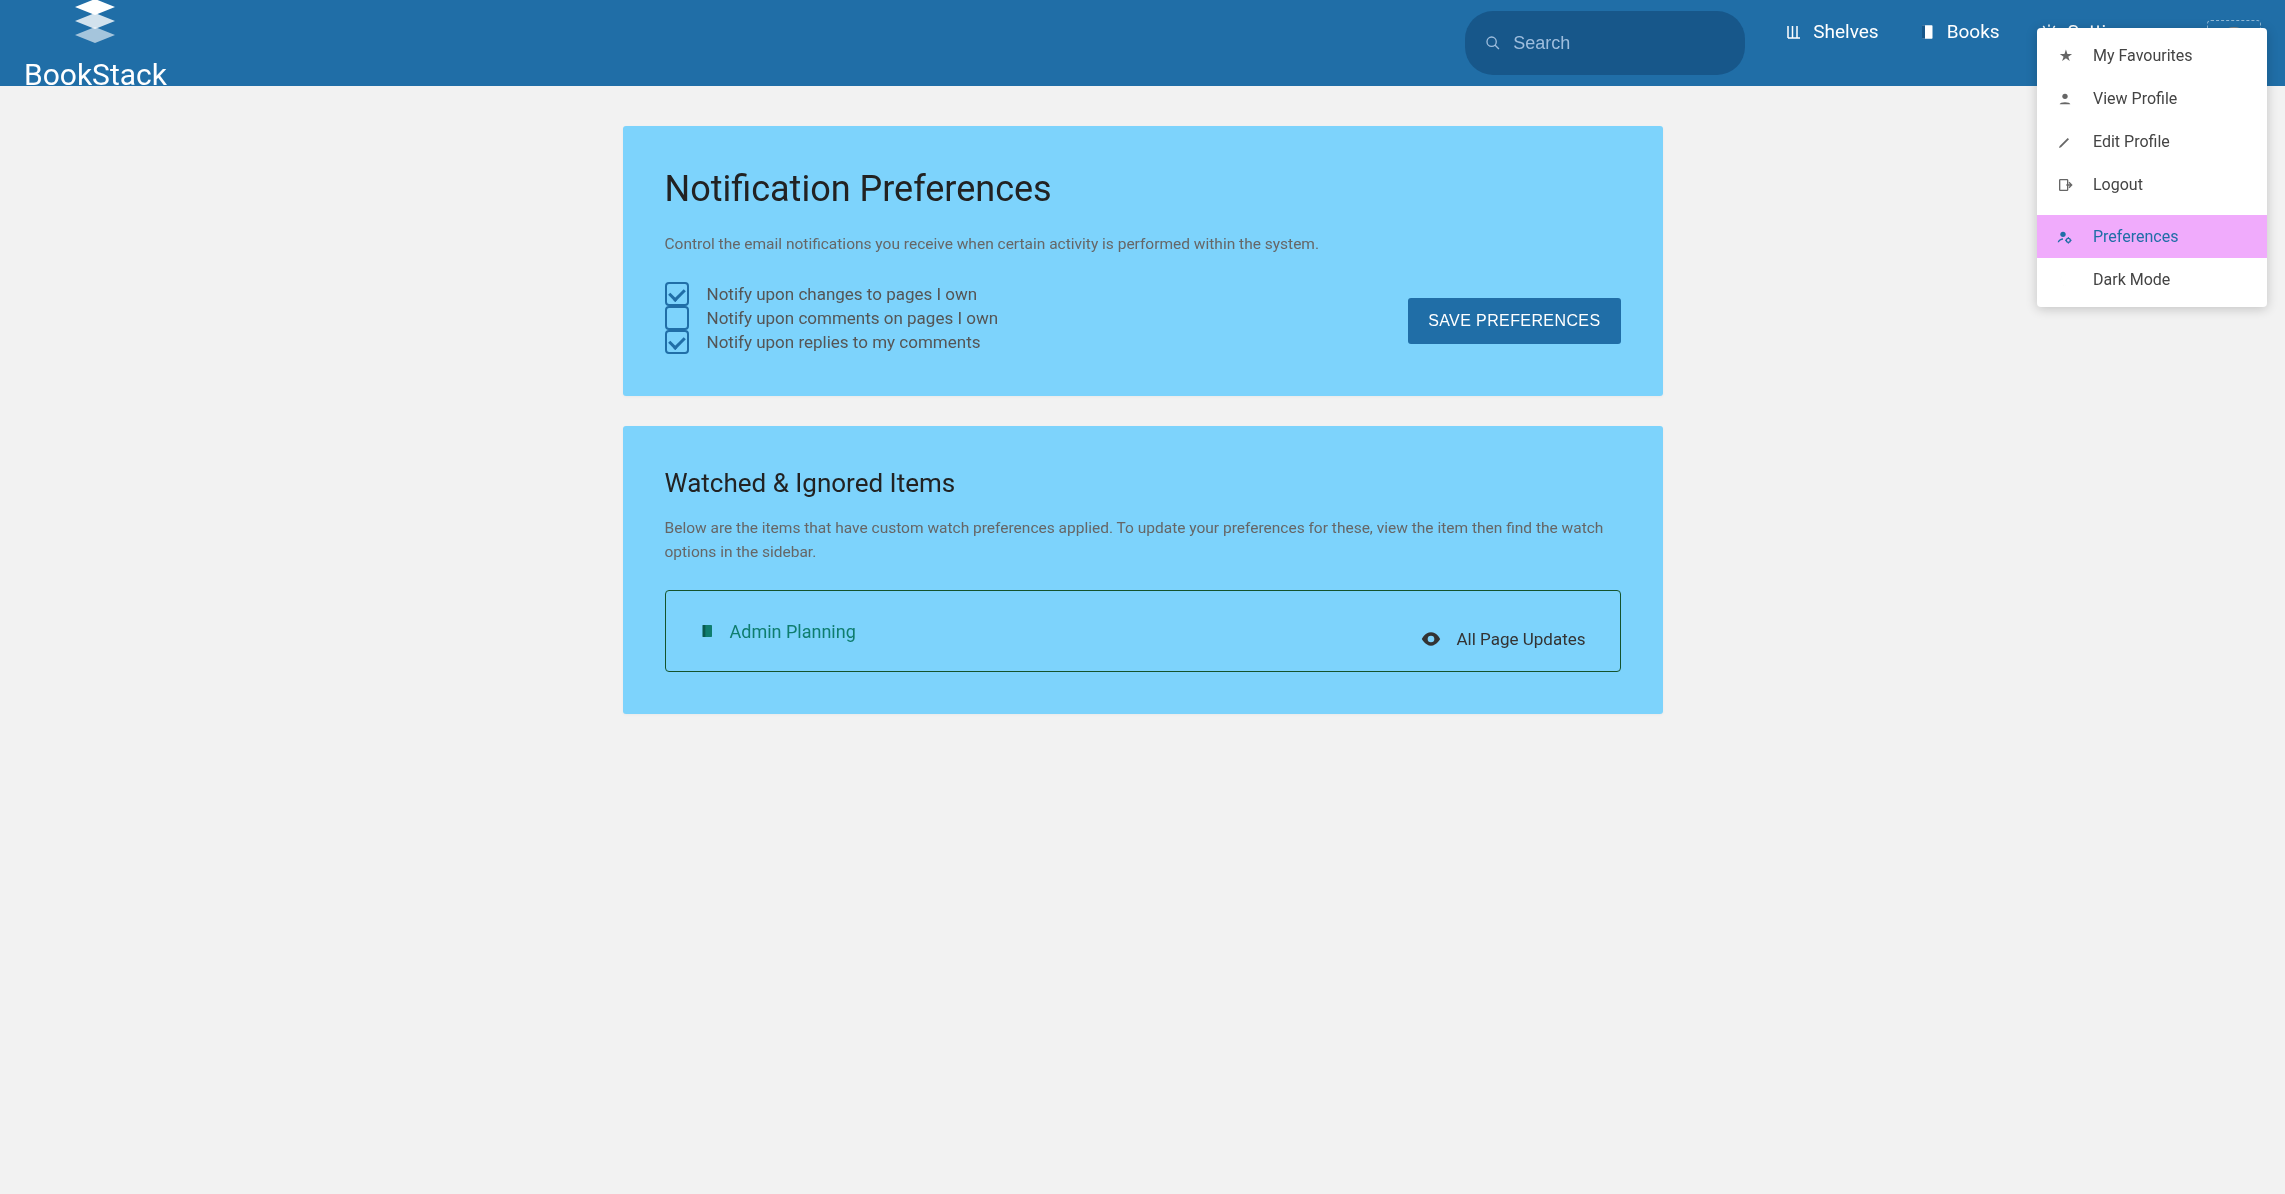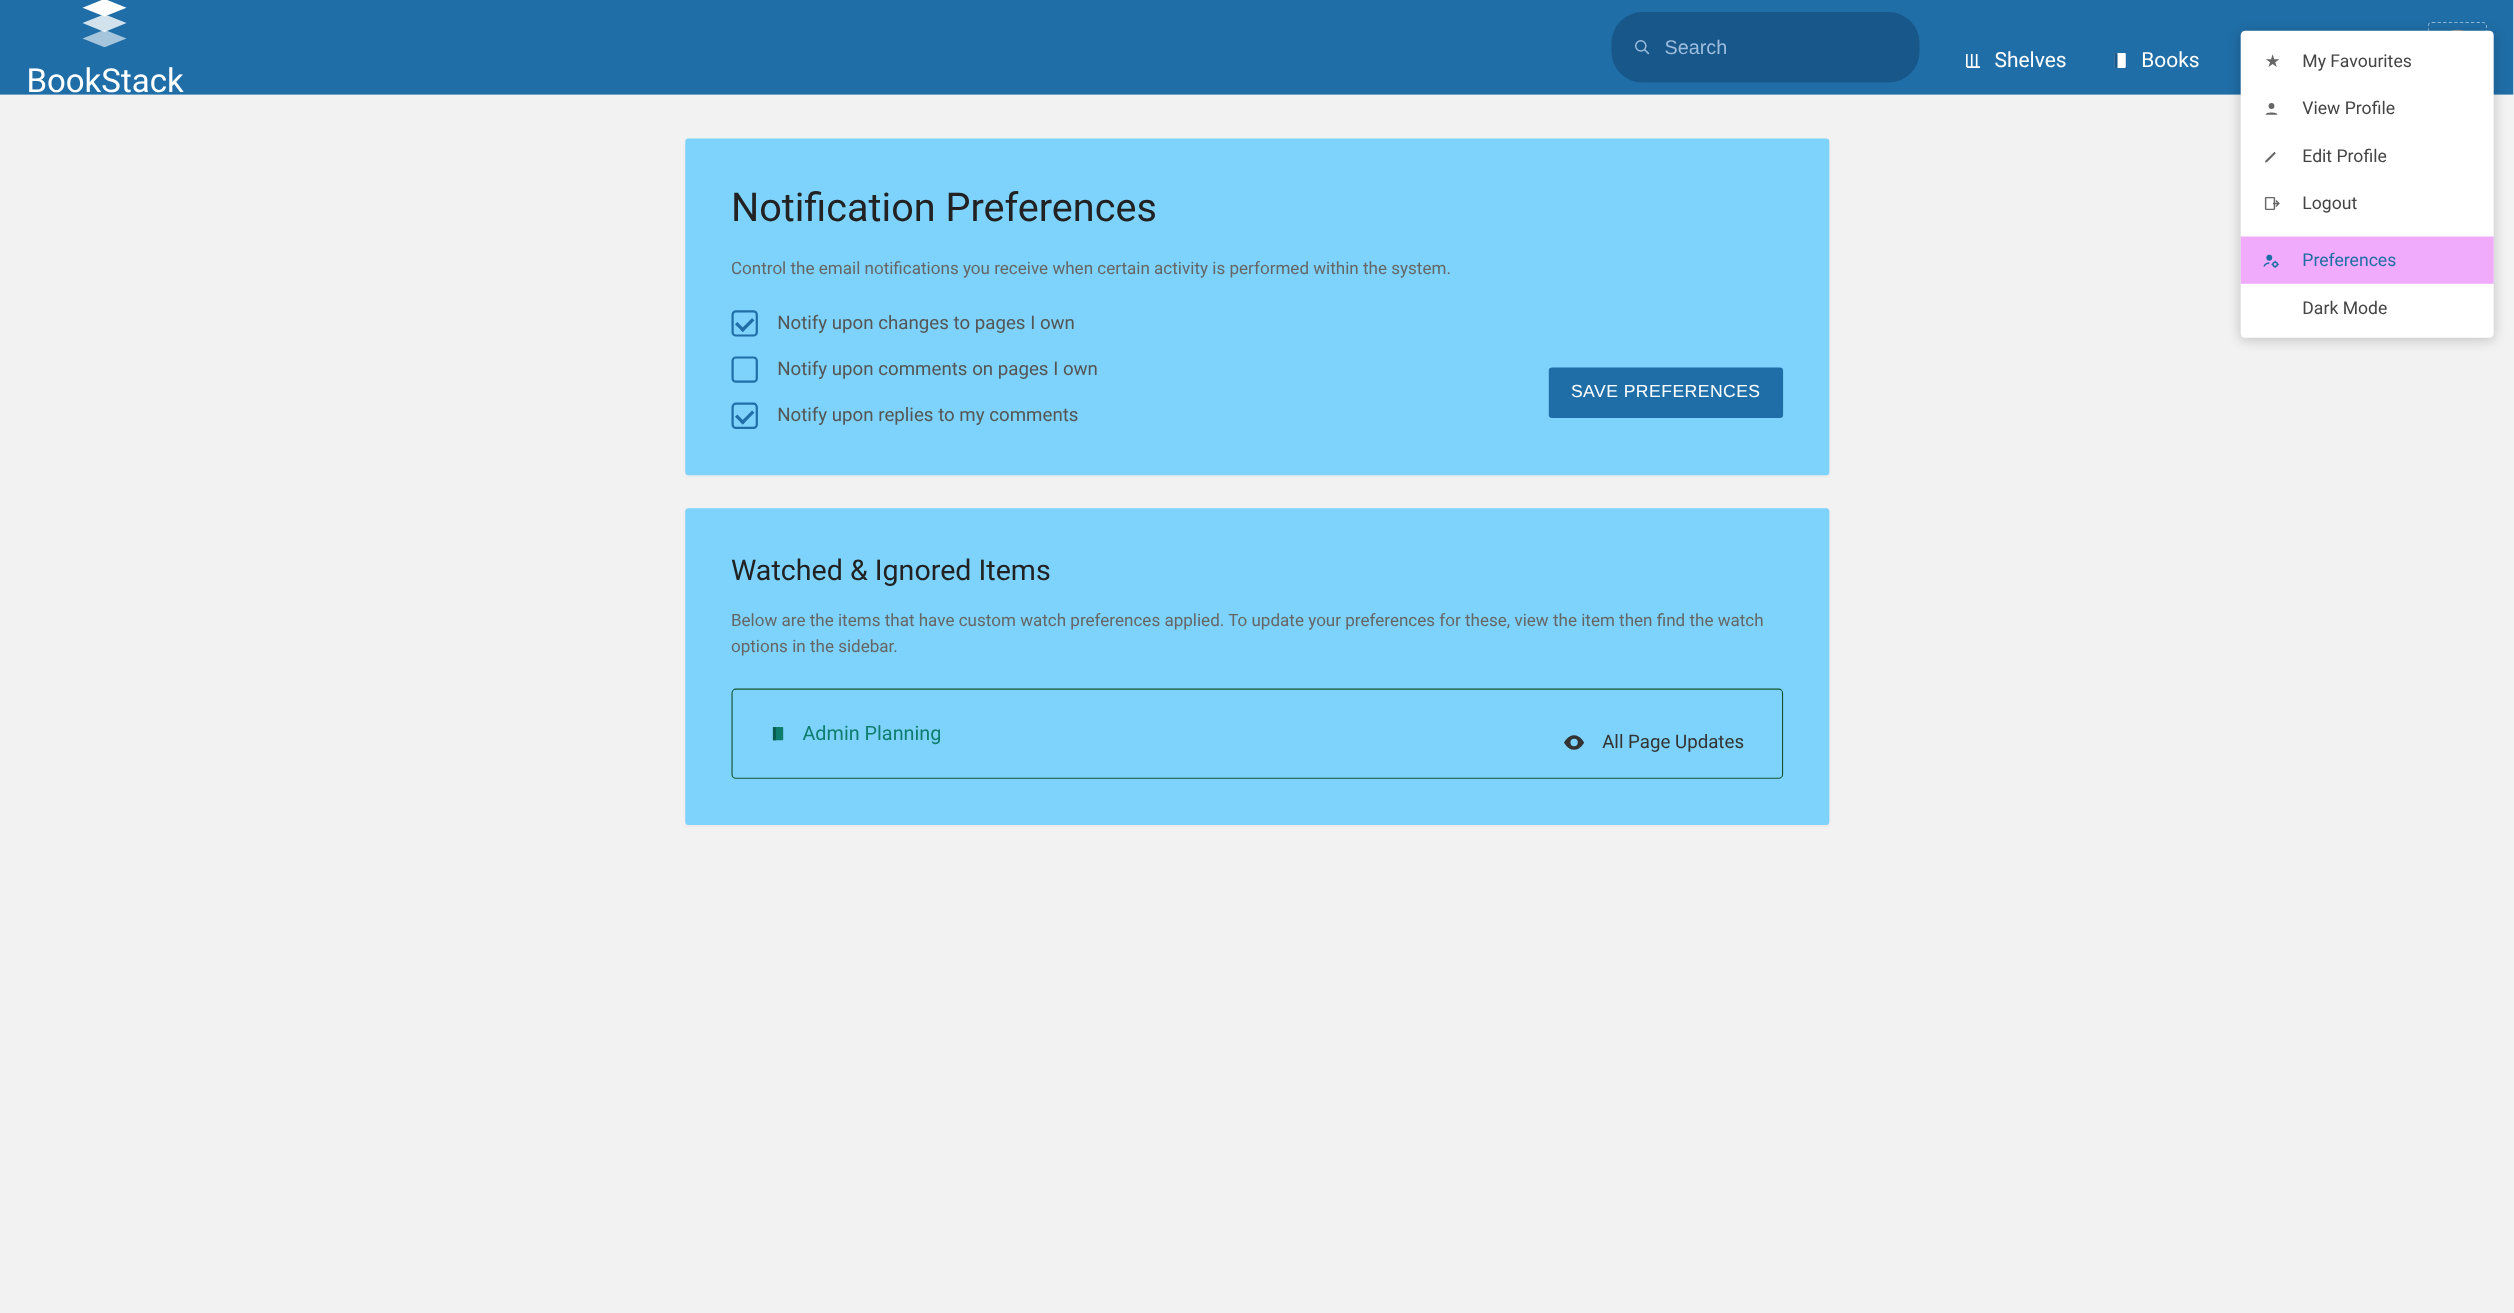--- a/index.html
+++ b/index.html
@@ -43,21 +43,21 @@
   }
   .search-box input {
     background: transparent;
     border: none;
     outline: none;
     color: #c9d9e6;
     font-size: 18px;
     width: 100%;
   }
   .search-box input::placeholder { color: #9fbede; }
-  .nav-links { display: flex; align-items: flex-end; gap: 40px; }
+  .nav-links { display: flex; align-items: flex-start; gap: 40px; }
   .nav-link {
     display: flex; align-items: center; gap: 10px;
     color: #fff; font-size: 19px; cursor: pointer;
   }
   .avatar-box {
     margin-left: 30px;
     border: 1px dashed #8fb8d6;
     border-radius: 4px;
     padding: 6px 10px;
     display:flex; align-items:center; gap:10px;
@@ -101,21 +101,21 @@
     background: #7dd3fc;
     border-radius: 3px;
     padding: 42px 42px 42px;
     margin-bottom: 30px;
     box-shadow: 0 1px 3px rgba(0,0,0,.04);
     position: relative;
   }
   h1 { font-size: 36px; font-weight: 400; color:#222; margin-bottom: 22px; }
   h2 { font-size: 26px; font-weight: 400; color:#222; margin-bottom: 18px;}
   .desc { color:#666; font-size:15.5px; margin-bottom: 26px; line-height:1.55; }
-  .checks { display:flex; flex-direction:column; gap:18px; }
+  .checks { display:flex; flex-direction:column; gap:0; }
   .check-row { display:flex; align-items:center; gap:18px; }
   .chk {
     width: 24px; height: 24px; border: 2.5px solid #206ea7; border-radius:4px;
     display:flex; align-items:center; justify-content:center;
     cursor:pointer;
   }
   .chk.checked::after {
     content:''; width:7px; height:12px; border:solid #206ea7; border-width:0 3px 3px 0;
     transform: rotate(45deg) translate(-1px,-1px);
   }

